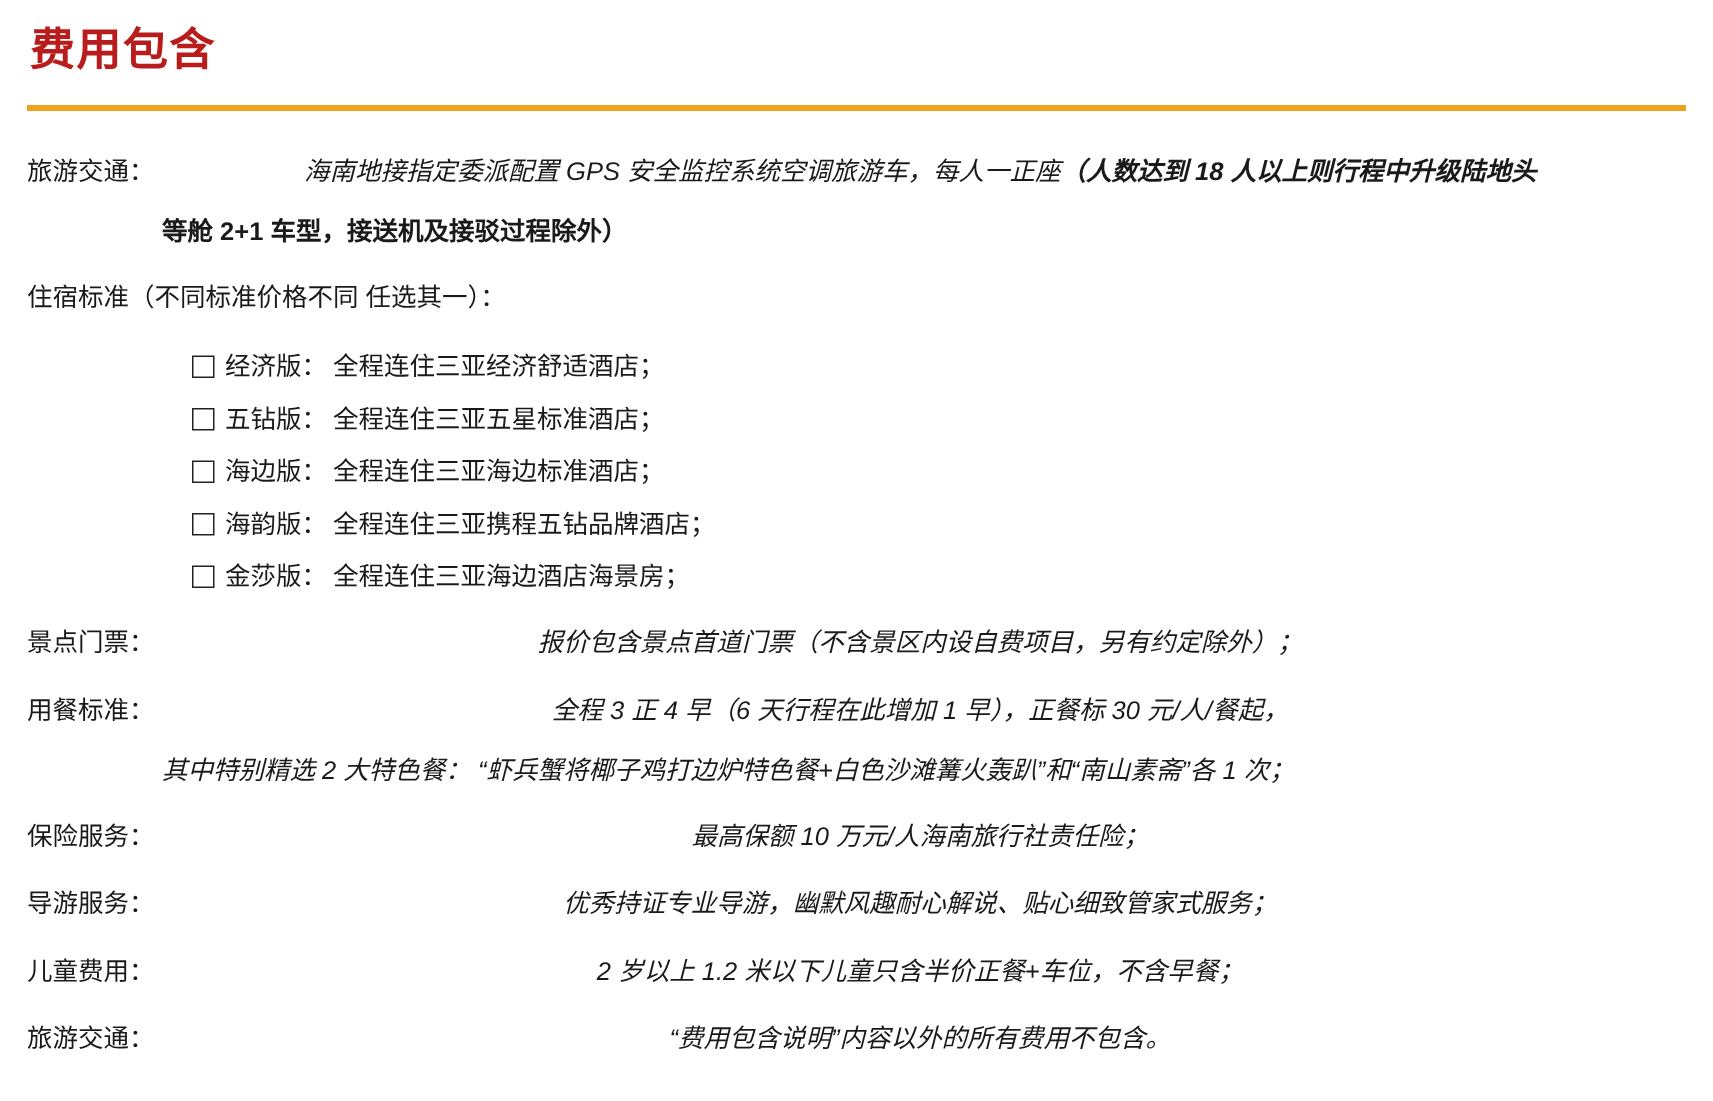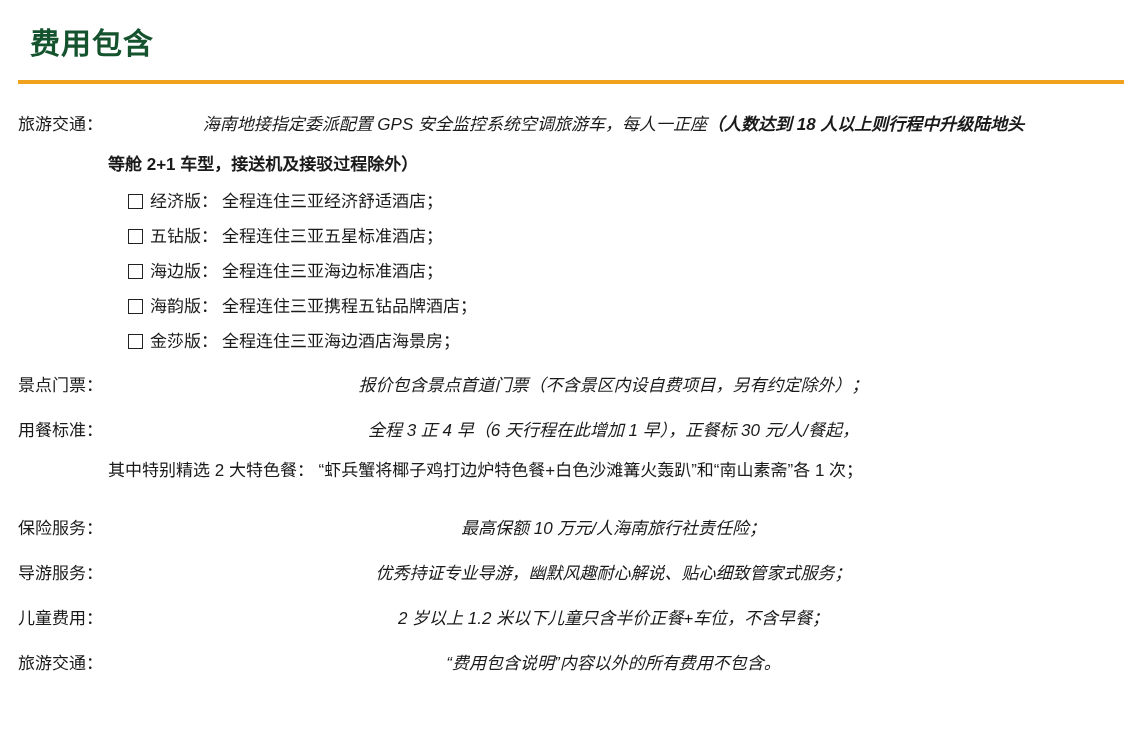--- a/index.html
+++ b/index.html
@@ -21,24 +21,24 @@
     box-sizing: border-box;
     padding: 0 18px;
   }
   
   .section-header {
     padding-top: 12px;
   }
   .section-title {
     font-size: 30px;
     font-weight: bold;
-    color: #14532d;
+    color: #b91c1c;
     letter-spacing: 1px;
     line-height: 40px;
-    margin: 12px;
+    margin: 2px;
   }
   .title-rule {
     margin-top: 16px;
     height: 4px;
     background: #f0a21e;
     width: 1106px;
   }
   
   .content {
     padding-top: 26px;
@@ -114,20 +114,23 @@
   </div>
 
   <div class="content">
 
     <div class="row tight">
       <span class="label">旅游交通：</span>
       <span class="value"><span>海南地接指定委派配置 GPS 安全监控系统空调旅游车，每人一正座</span><span class="bold">（人数达到 18 人以上则行程中升级陆地头</span></span>
     </div>
     <div class="continuation cont-bold">等舱 2+1 车型，接送机及接驳过程除外）</div>
 
+    <div class="row" style="margin-top:14px;">
+      <span class="label">住宿标准（不同标准价格不同 任选其一）：</span>
+    </div>
 
     <div class="hotel-list">
       <div class="hotel-item">
         <span class="checkbox"></span>
         <span class="hotel-name">经济版：</span>
         <span class="hotel-desc">全程连住三亚经济舒适酒店；</span>
       </div>
       <div class="hotel-item">
         <span class="checkbox"></span>
         <span class="hotel-name">五钻版：</span>
@@ -152,21 +155,21 @@
 
     <div class="row">
       <span class="label">景点门票：</span>
       <span class="value">报价包含景点首道门票（不含景区内设自费项目，另有约定除外）；</span>
     </div>
 
     <div class="row tight">
       <span class="label">用餐标准：</span>
       <span class="value">全程 3 正 4 早（6 天行程在此增加 1 早），正餐标 30 元/人/餐起，</span>
     </div>
-    <div class="continuation" style="margin-bottom:28px;">其中特别精选 2 大特色餐： “虾兵蟹将椰子鸡打边炉特色餐+白色沙滩篝火轰趴”和“南山素斋”各 1 次；</div>
+    <div class="continuation" style="margin-bottom:14px;font-style:italic;">其中特别精选 2 大特色餐： “虾兵蟹将椰子鸡打边炉特色餐+白色沙滩篝火轰趴”和“南山素斋”各 1 次；</div>
 
     <div class="row">
       <span class="label">保险服务：</span>
       <span class="value">最高保额 10 万元/人海南旅行社责任险；</span>
     </div>
 
     <div class="row">
       <span class="label">导游服务：</span>
       <span class="value">优秀持证专业导游，幽默风趣耐心解说、贴心细致管家式服务；</span>
     </div>

